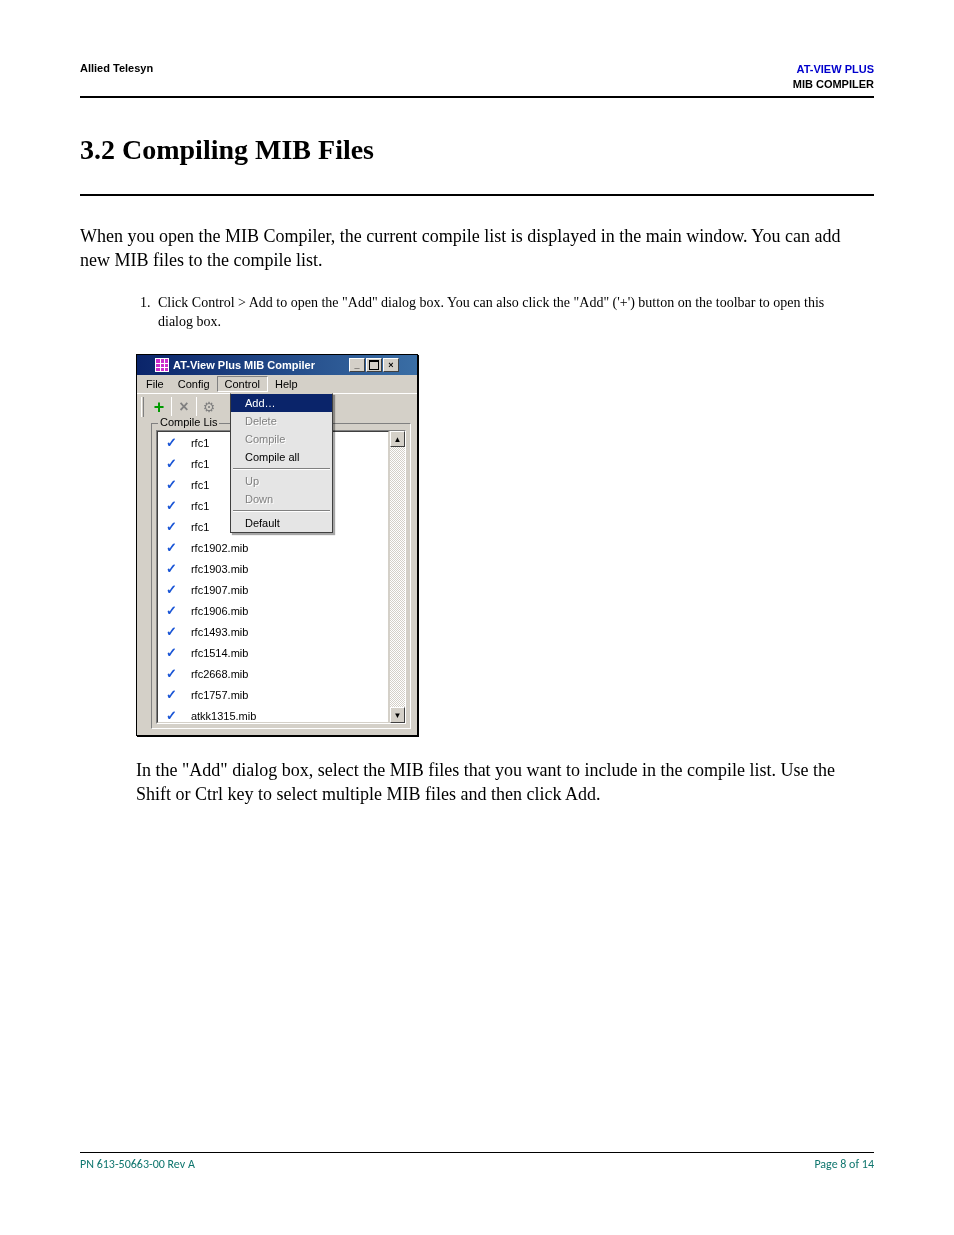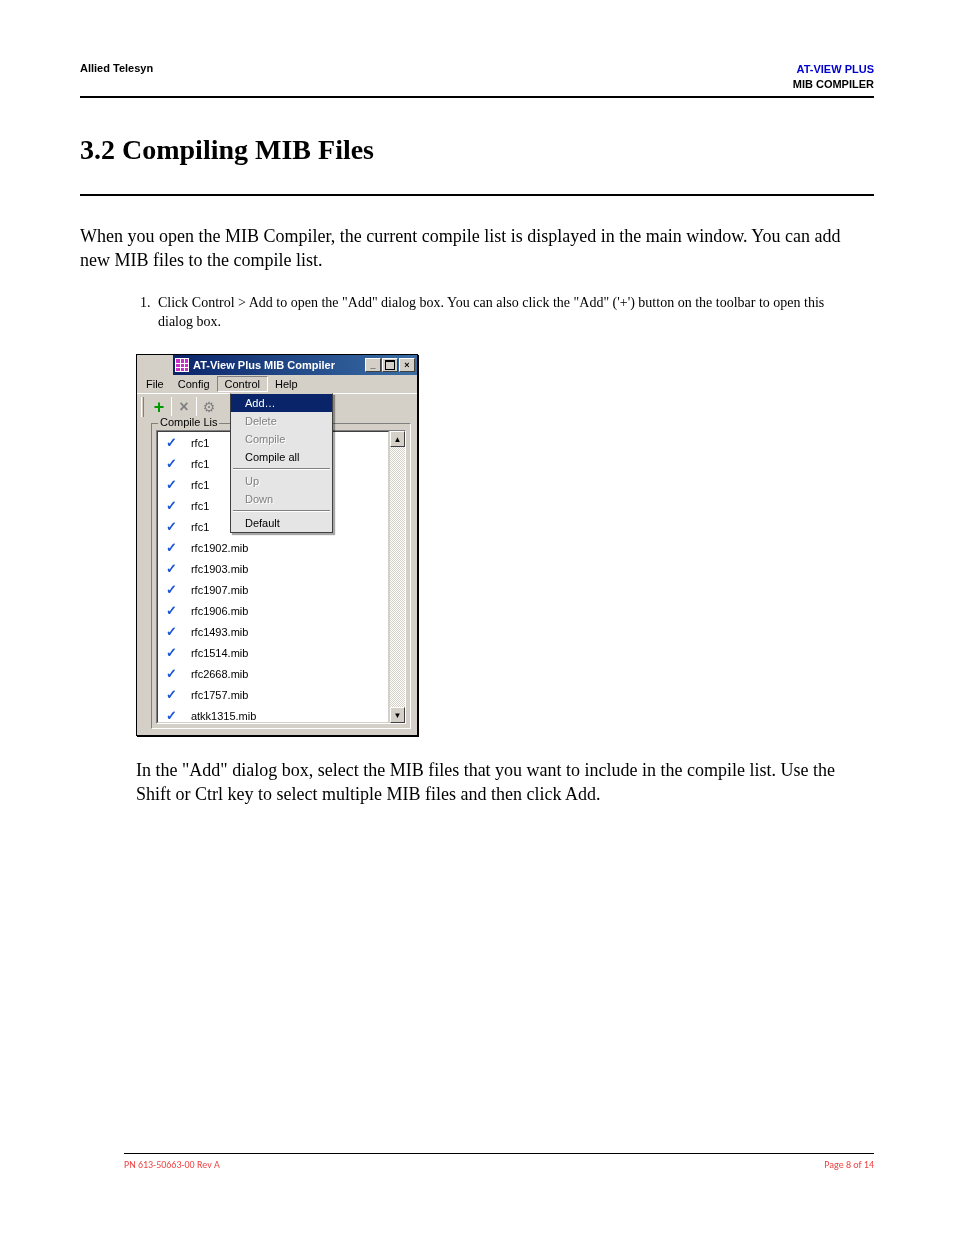--- a/index.html
+++ b/index.html
@@ -69,21 +69,21 @@
     width: 282px;
     font-family: Tahoma, Verdana, sans-serif;
     font-size: 11px;
     border: 1px solid #000;
     background: #d4d0c8;
     box-shadow: 1px 1px 0 #000;
   }
   .titlebar {
     display:flex; align-items:center; justify-content:space-between;
     background: linear-gradient(to right,#0a246a,#3a6ea5);
-    color:#fff; height:20px; padding:0 2px;margin-left:36px;
+    color:#fff; height:20px; padding:0 18px;
   }
   .titlebar-left { display:flex; align-items:center; gap:4px; font-weight:bold; }
   .app-icon {
     width:14px;height:14px;background:#cc2ecc;border:1px solid #fff;
     display:inline-block;position:relative;
   }
   .app-icon::before,.app-icon::after{content:"";position:absolute;background:#fff;}
   .app-icon::before{left:4px;top:0;width:1px;height:100%;box-shadow:4px 0 0 #fff;}
   .app-icon::after{top:4px;left:0;height:1px;width:100%;box-shadow:0 4px 0 #fff;}
   .winbtns { display:flex; gap:0; }
@@ -143,21 +143,21 @@
   .chk{color:#1955d6;font-size:13px;font-weight:bold;}
   .scrollbar{width:16px;background:#e8e4dc;display:flex;flex-direction:column;border-left:1px solid #d4d0c8;}
   .sbtn{height:16px;background:#d4d0c8;border:1px solid #fff;border-right-color:#404040;border-bottom-color:#404040;display:flex;align-items:center;justify-content:center;font-size:8px;}
   .strack{flex:1;background:repeating-conic-gradient(#d4d0c8 0 25%,#fff 0 50%) 0 0/2px 2px;}
 
   
   .page-footer{
     position:absolute; left:80px; right:80px; bottom:64px;
     border-top:1px solid #000;padding-top:4px;
     display:flex;justify-content:space-between;
-    font-family:Calibri,Arial,sans-serif;font-size:10px;color:#ef4444;margin-left:44px;
+    font-family:Calibri,Arial,sans-serif;font-size:12px;color:#0f766e;
   }
 </style>
 </head>
 <body>
 
 <div class="page">
   <div class="page-header">
     <div>Allied Telesyn</div>
     <div class="hdr-right">
       <div class="hdr-blue">AT-VIEW PLUS</div>

